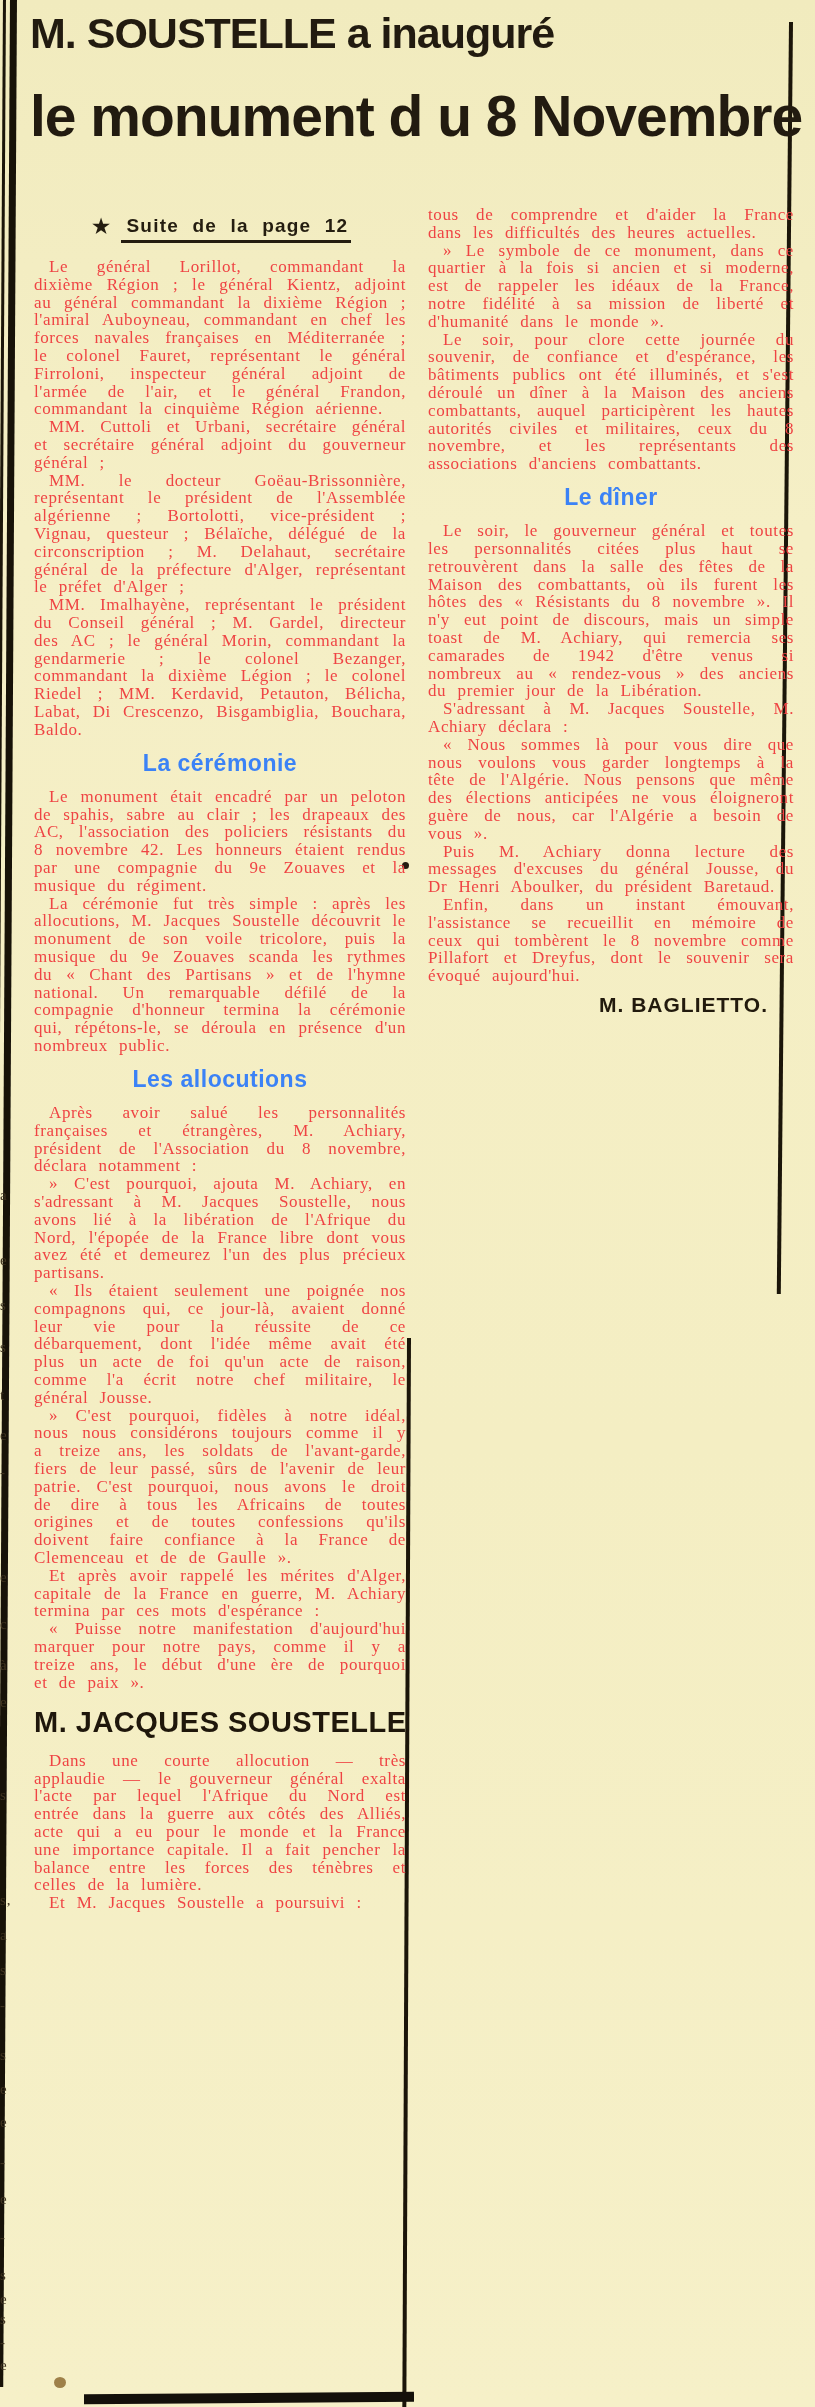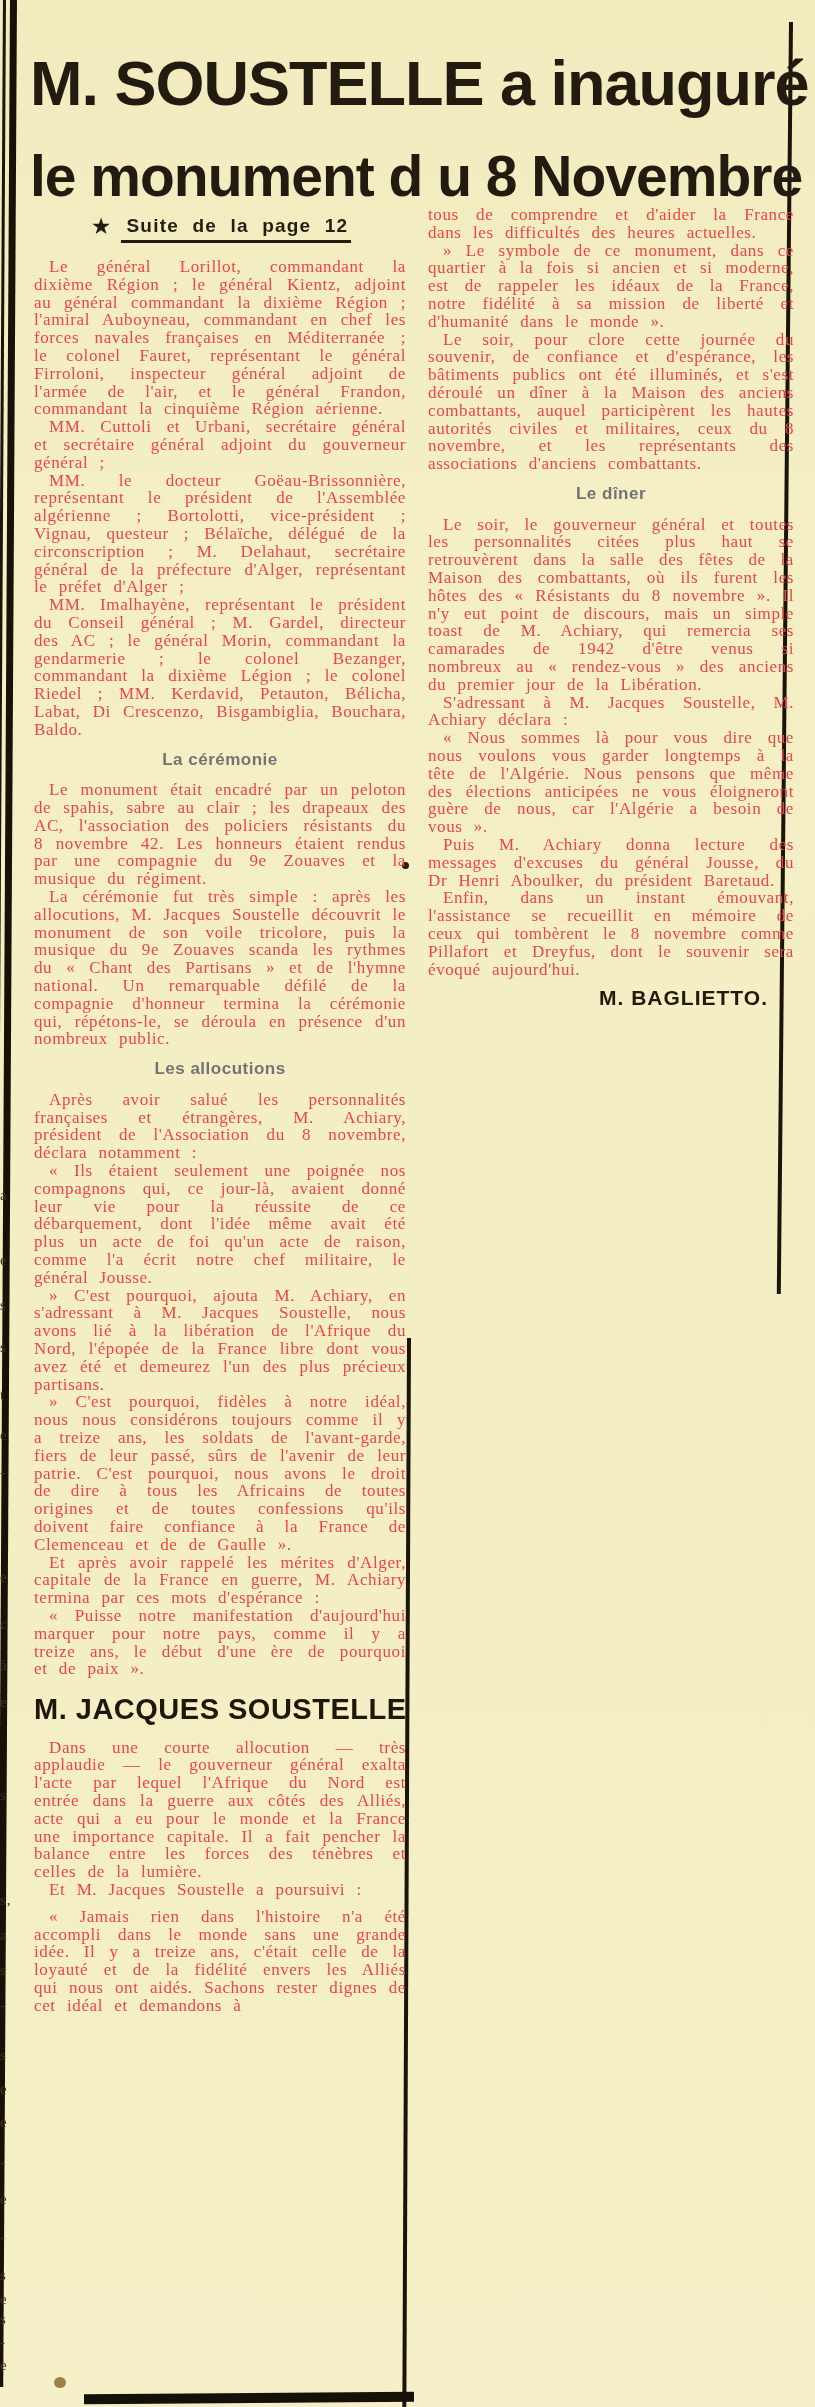--- a/index.html
+++ b/index.html
@@ -17,38 +17,38 @@
   .rule-a{position:absolute;left:0;top:0;width:3px;height:100%;background:#1b1509;}
   .rule-b{position:absolute;left:7px;top:0;width:7px;height:99.7%;background:#171208;}
   .rule-right{left:789px;top:22px;width:4px;height:1272px;background:#1b1509;transform:rotate(0.55deg);transform-origin:top left;}
   .rule-mid{left:407px;top:1338px;width:4px;height:1069px;background:#1b1509;transform:rotate(0.25deg);transform-origin:top left;}
   .bottom-bar{left:84px;top:2393px;width:330px;height:10px;background:#14100a;transform:rotate(-0.4deg);}
   .ink-dot{left:402px;top:862px;width:7px;height:7px;border-radius:50%;background:#241c10;}
   .stain{left:54px;top:2377px;width:12px;height:11px;border-radius:50%;background:#8e6c32;opacity:.85;}
   
   .headline{left:30px;top:12px;width:766px;color:#221b10;
     font-family:"Liberation Sans","DejaVu Sans",sans-serif;font-weight:700;white-space:nowrap;}
-  .headline .l1{font-size:63px;line-height:1;letter-spacing:-1px;display:block;transform:scaleX(1.0);transform-origin:left;margin-top:40px;}
+  .headline .l1{font-size:43px;line-height:1;letter-spacing:-1px;display:block;transform:scaleX(1.0);transform-origin:left;}
   .headline .l2{font-size:57px;line-height:1;letter-spacing:-1px;display:block;margin-top:33px;}
   
   .kicker{left:40px;top:213px;width:362px;text-align:center;color:#241d10;
     font-family:"Liberation Sans","DejaVu Sans",sans-serif;font-weight:700;font-size:19px;
     letter-spacing:1.2px;word-spacing:7px;white-space:nowrap;}
   .kicker .star{font-size:23px;margin-right:9px;vertical-align:-2px;}
   .kicker .txt{border-bottom:3px solid #241d10;padding:0 3px 4px 5px;}
   
   .col-left{left:34px;top:258px;width:372px;}
   .col-right{left:428px;top:206px;width:366px;}
   .col p{margin:0;font-size:17px;line-height:17.8px;text-align:justify;
     text-indent:15px;letter-spacing:0.6px;word-spacing:6.5px;color:#ef4444;}
   .col p.noindent{text-indent:0;}
   .col p.gap{margin-top:9px;}
-  .col h2{margin:12px 0 12px;text-align:center;color:#737373;
+  .col h2{margin:12px 0 12px;text-align:center;color:#3b82f6;
     font-family:"Liberation Sans","DejaVu Sans",sans-serif;font-weight:700;
-    font-size:17px;line-height:1.1;letter-spacing:0.5px;}
+    font-size:23px;line-height:1.1;letter-spacing:0.5px;}
   .col .h1x{margin:16px 0 14px;text-align:center;color:#1f170b;
     font-family:"Liberation Sans","DejaVu Sans",sans-serif;font-weight:700;
     font-size:29px;line-height:1.05;letter-spacing:0.5px;white-space:nowrap;}
   .byline{margin-top:8px;text-align:right;padding-right:26px;color:#221a0d;
     font-family:"Liberation Sans","DejaVu Sans",sans-serif;font-weight:700;
     font-size:21px;letter-spacing:1px;}
   
   .frag{position:absolute;left:0;width:14px;overflow:hidden;
     font-size:15px;line-height:15px;letter-spacing:1px;color:#403420;
     font-family:"Liberation Serif","DejaVu Serif",serif;}
@@ -107,29 +107,28 @@
 <div class="abs col col-left">
   <p class="p">Le général Lorillot, commandant la dixième Région ; le général Kientz, adjoint au général commandant la dixième Région ; l'amiral Auboyneau, commandant en chef les forces navales françaises en Méditerranée ; le colonel Fauret, représentant le général Firroloni, inspecteur général adjoint de l'armée de l'air, et le général Frandon, commandant la cinquième Région aérienne.</p>
   <p class="p">MM. Cuttoli et Urbani, secrétaire général et secrétaire général adjoint du gouverneur général ;</p>
   <p class="p">MM. le docteur Goëau-Brissonnière, représentant le président de l'Assemblée algérienne ; Bortolotti, vice-président ; Vignau, questeur ; Bélaïche, délégué de la circonscription ; M. Delahaut, secrétaire général de la préfecture d'Alger, représentant le préfet d'Alger ;</p>
   <p class="p">MM. Imalhayène, représentant le président du Conseil général ; M. Gardel, directeur des AC ; le général Morin, commandant la gendarmerie ; le colonel Bezanger, commandant la dixième Légion ; le colonel Riedel ; MM. Kerdavid, Petauton, Bélicha, Labat, Di Crescenzo, Bisgambiglia, Bouchara, Baldo.</p>
   <h2>La cérémonie</h2>
   <p class="p">Le monument était encadré par un peloton de spahis, sabre au clair ; les drapeaux des AC, l'association des policiers résistants du 8 novembre 42. Les honneurs étaient rendus par une compagnie du 9e Zouaves et la musique du régiment.</p>
   <p class="p">La cérémonie fut très simple : après les allocutions, M. Jacques Soustelle découvrit le monument de son voile tricolore, puis la musique du 9e Zouaves scanda les rythmes du « Chant des Partisans » et de l'hymne national. Un remarquable défilé de la compagnie d'honneur termina la cérémonie qui, répétons-le, se déroula en présence d'un nombreux public.</p>
   <h2>Les allocutions</h2>
   <p class="p">Après avoir salué les personnalités françaises et étrangères, M. Achiary, président de l'Association du 8 novembre, déclara notamment :</p>
+  <p class="p">» C'est pourquoi, ajouta M. Achiary, en s'adressant à M. Jacques Soustelle, nous avons lié à la libération de l'Afrique du Nord, l'épopée de la France libre dont vous avez été et demeurez l'un des plus précieux partisans.</p>
   <p class="p">« Ils étaient seulement une poignée nos compagnons qui, ce jour-là, avaient donné leur vie pour la réussite de ce débarquement, dont l'idée même avait été plus un acte de foi qu'un acte de raison, comme l'a écrit notre chef militaire, le général Jousse.</p>
-  <p class="p">» C'est pourquoi, ajouta M. Achiary, en s'adressant à M. Jacques Soustelle, nous avons lié à la libération de l'Afrique du Nord, l'épopée de la France libre dont vous avez été et demeurez l'un des plus précieux partisans.</p>
   <p class="p">» C'est pourquoi, fidèles à notre idéal, nous nous considérons toujours comme il y a treize ans, les soldats de l'avant-garde, fiers de leur passé, sûrs de l'avenir de leur patrie. C'est pourquoi, nous avons le droit de dire à tous les Africains de toutes origines et de toutes confessions qu'ils doivent faire confiance à la France de Clemenceau et de de Gaulle ».</p>
   <p class="p">Et après avoir rappelé les mérites d'Alger, capitale de la France en guerre, M. Achiary termina par ces mots d'espérance :</p>
   <p class="p">« Puisse notre manifestation d'aujourd'hui marquer pour notre pays, comme il y a treize ans, le début d'une ère de pourquoi et de paix ».</p>
   <div class="h1x">M. JACQUES SOUSTELLE</div>
   <p class="p">Dans une courte allocution — très applaudie — le gouverneur général exalta l'acte par lequel l'Afrique du Nord est entrée dans la guerre aux côtés des Alliés, acte qui a eu pour le monde et la France une importance capitale. Il a fait pencher la balance entre les forces des ténèbres et celles de la lumière.</p>
   <p class="p">Et M. Jacques Soustelle a poursuivi :</p>
-  <p class="p gap">« Jamais rien dans l'histoire n'a été accompli dans le monde sans une grande idée. Il y a treize ans, c'était celle de la loyauté et de la fidélité envers les Alliés qui nous ont aidés. Sachons rester dignes de cet idéal et demandons à</p>
 </div>
 
 <div class="abs col col-right">
   <p class="p noindent">tous de comprendre et d'aider la France dans les difficultés des heures actuelles.</p>
   <p class="p">» Le symbole de ce monument, dans ce quartier à la fois si ancien et si moderne, est de rappeler les idéaux de la France, notre fidélité à sa mission de liberté et d'humanité dans le monde ».</p>
   <p class="p">Le soir, pour clore cette journée du souvenir, de confiance et d'espérance, les bâtiments publics ont été illuminés, et s'est déroulé un dîner à la Maison des anciens combattants, auquel participèrent les hautes autorités civiles et militaires, ceux du 8 novembre, et les représentants des associations d'anciens combattants.</p>
   <h2>Le dîner</h2>
   <p class="p">Le soir, le gouverneur général et toutes les personnalités citées plus haut se retrouvèrent dans la salle des fêtes de la Maison des combattants, où ils furent les hôtes des « Résistants du 8 novembre ». Il n'y eut point de discours, mais un simple toast de M. Achiary, qui remercia ses camarades de 1942 d'être venus si nombreux au « rendez-vous » des anciens du premier jour de la Libération.</p>
   <p class="p">S'adressant à M. Jacques Soustelle, M. Achiary déclara :</p>
   <p class="p">« Nous sommes là pour vous dire que nous voulons vous garder longtemps à la tête de l'Algérie. Nous pensons que même des élections anticipées ne vous éloigneront guère de nous, car l'Algérie a besoin de vous ».</p>

